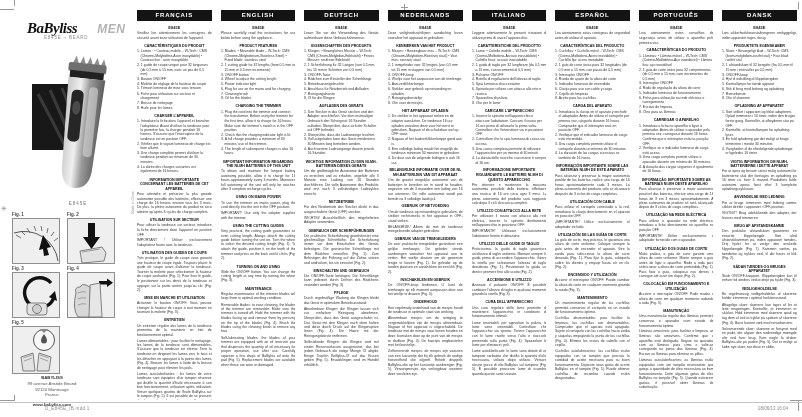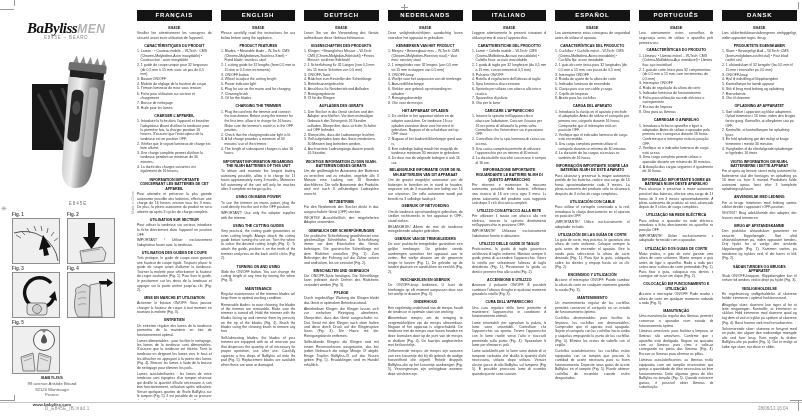--- a/index.html
+++ b/index.html
@@ -5,21 +5,21 @@
   html,body{margin:0;padding:0;background:#ffffff;}
   .page{position:relative;width:802px;height:417px;background:#fff;overflow:hidden;
         font-family:"Liberation Sans", sans-serif;color:#2b2b2b;}
   
   .mark{position:absolute;background:#9a9a9a;}
   
   .logo{position:absolute;left:27px;top:19px;width:105px;white-space:nowrap;}
   .logo .brand{font-family:"Liberation Serif", serif;font-weight:bold;font-style:italic;
                font-size:15px;color:#111;letter-spacing:-0.5px;}
   .logo .suffix{font-family:"Liberation Sans", sans-serif;font-weight:bold;font-style:italic;
-                font-size:12px;color:#b3b3b3;letter-spacing:0.5px;}
+                font-size:12px;color:#b3b3b3;letter-spacing:0.5px;margin-left:20px;}
   .model-line{position:absolute;left:44px;top:35px;width:80px;font-size:4.5px;color:#8a8a8a;
               letter-spacing:0.8px;}
   .photo{position:absolute;left:28px;top:50px;width:100px;height:150px;}
   .photo-caption{position:absolute;left:28px;top:201px;width:100px;text-align:center;
                  font-size:4.5px;color:#777;letter-spacing:1px;}
   .side-note{position:absolute;left:131px;top:214px;font-size:3.5px;color:#999;
              transform:rotate(-90deg);transform-origin:left top;white-space:nowrap;}
   .fig-label{position:absolute;font-size:4.5px;font-weight:bold;color:#444;}
   .fig-box{position:absolute;width:48px;height:46px;background:#efefef;
            border:0.5px solid #8f8f8f;box-sizing:border-box;}

